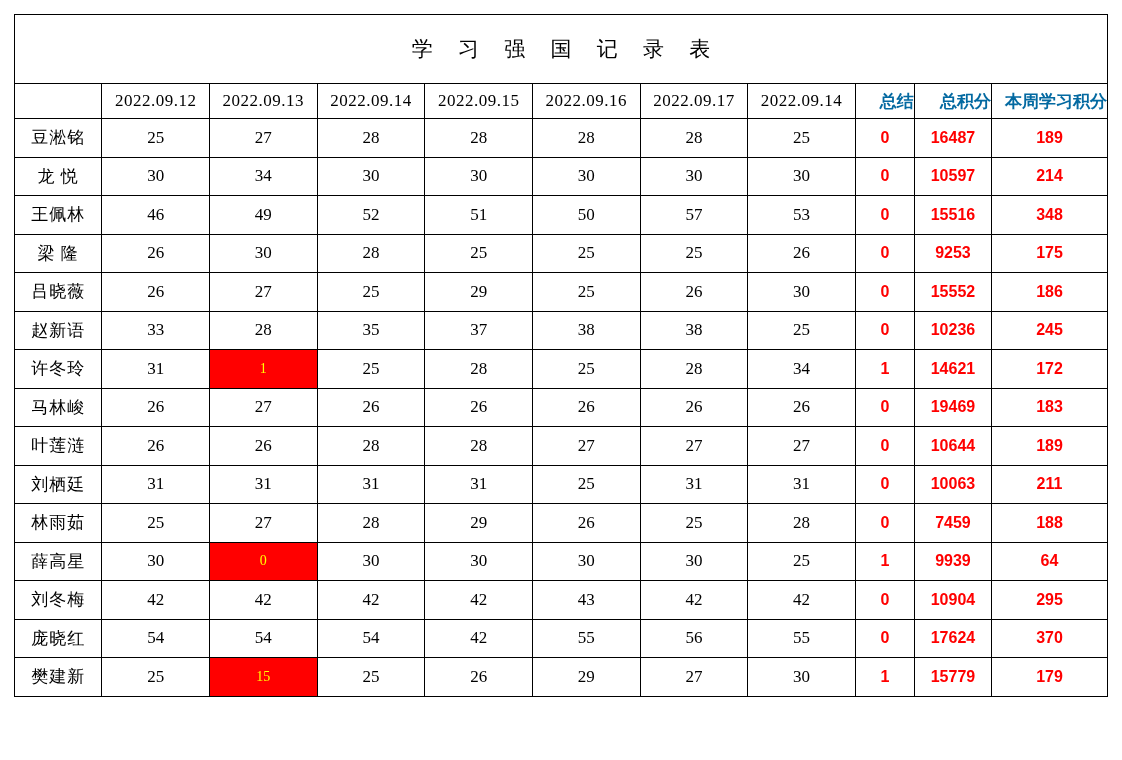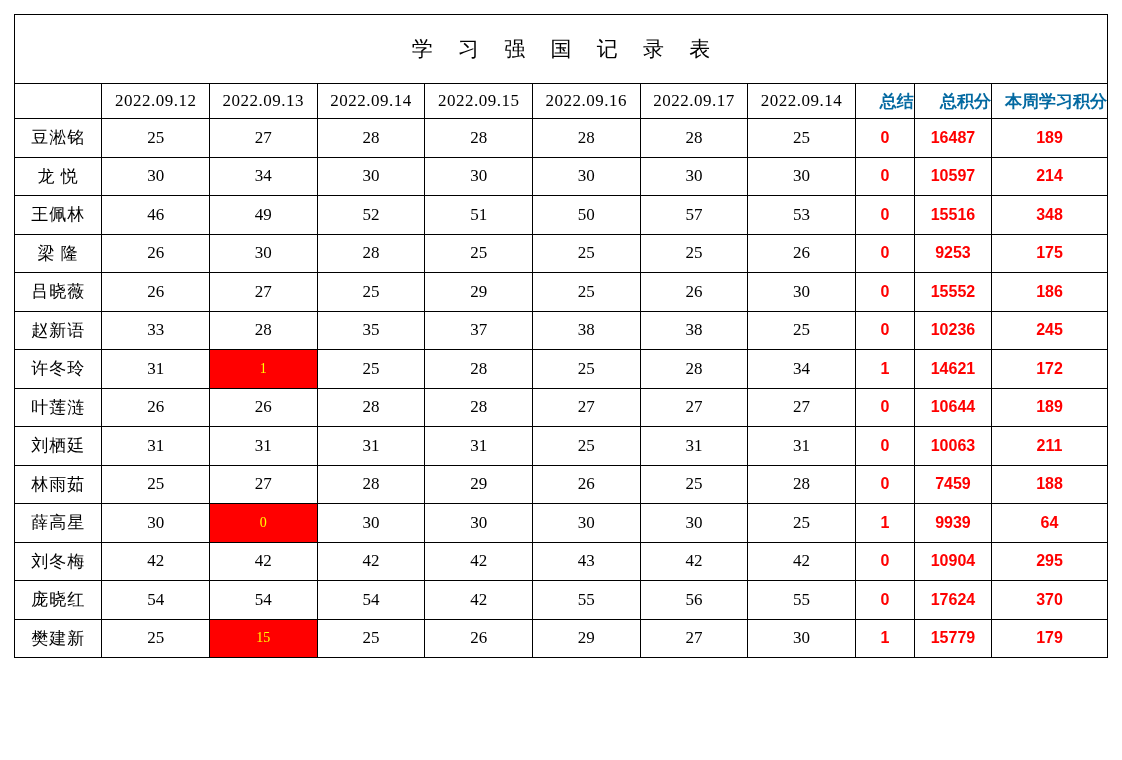--- a/index.html
+++ b/index.html
@@ -219,20 +219,33 @@
         <td class="num">25</td>
         <td class="num">28</td>
         <td class="num">25</td>
         <td class="num">28</td>
         <td class="num">34</td>
         <td class="red">1</td>
         <td class="red">14621</td>
         <td class="red">172</td>
       </tr>
 
+      <tr class="data-row">
+        <td class="name-cell">马林峻</td>
+        <td class="num">26</td>
+        <td class="num">27</td>
+        <td class="num">26</td>
+        <td class="num">26</td>
+        <td class="num">26</td>
+        <td class="num">26</td>
+        <td class="num">26</td>
+        <td class="red">0</td>
+        <td class="red">19469</td>
+        <td class="red">183</td>
+      </tr>
 
       <tr class="data-row">
         <td class="name-cell">叶莲涟</td>
         <td class="num">26</td>
         <td class="num">26</td>
         <td class="num">28</td>
         <td class="num">28</td>
         <td class="num">27</td>
         <td class="num">27</td>
         <td class="num">27</td>

